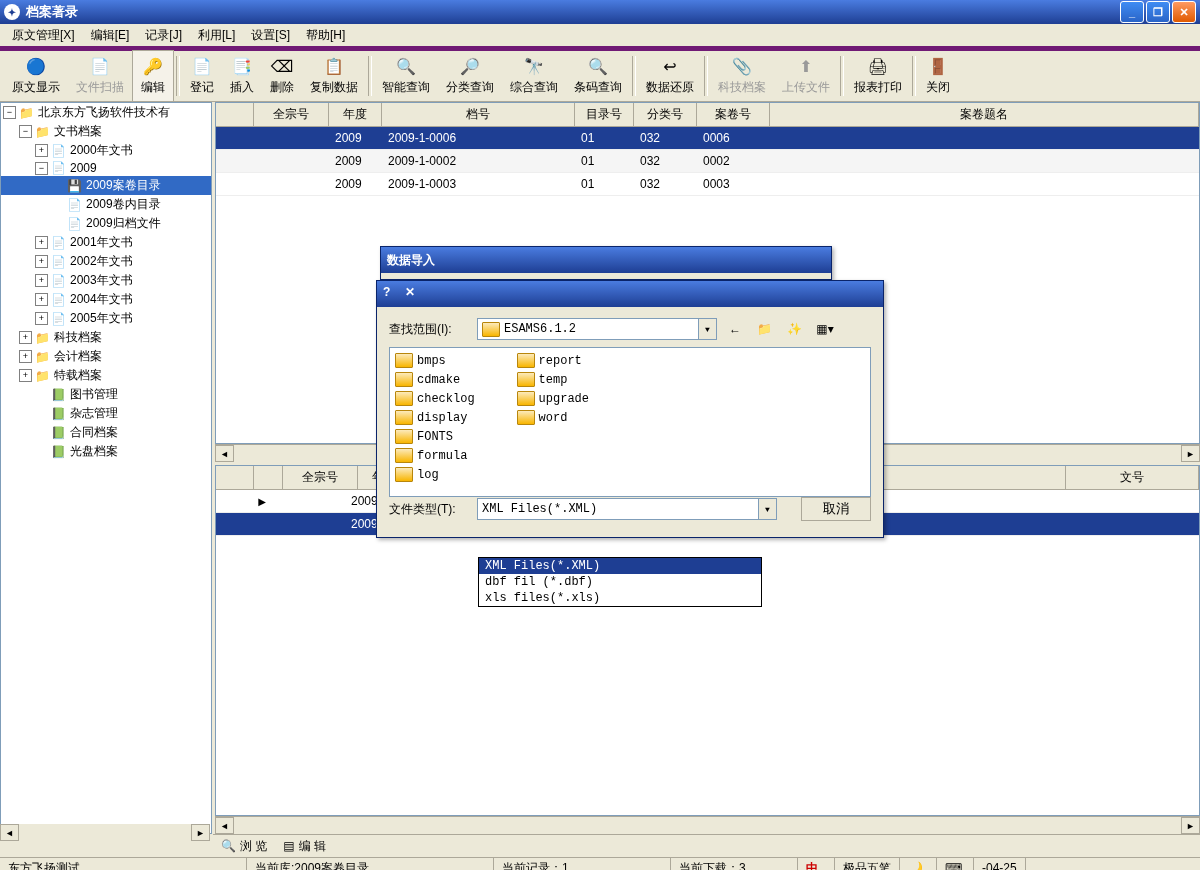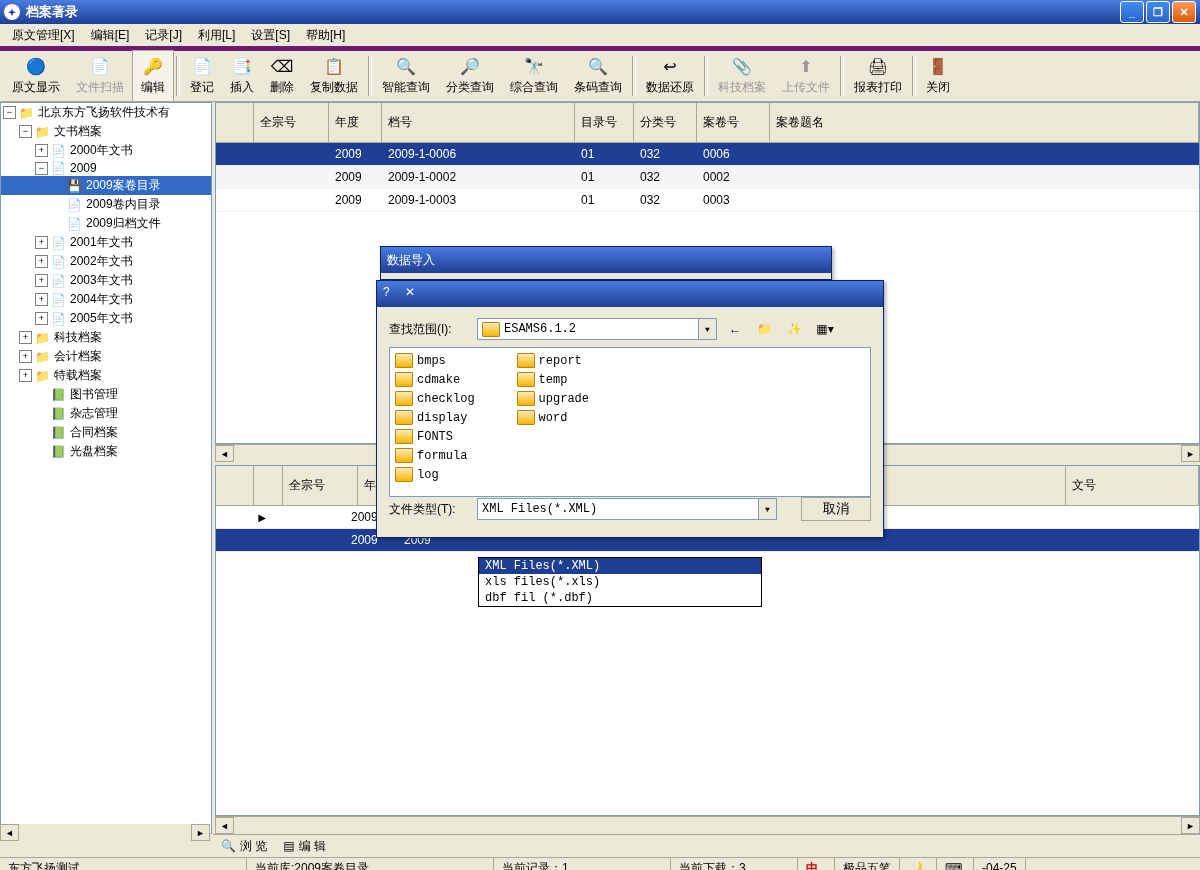--- a/index.html
+++ b/index.html
@@ -20,33 +20,33 @@
 .main-area{display:flex;height:calc(100% - 24px - 22px - 50px - 22px - 20px);background:#ece9d8}
 .tree-pane{width:210px;background:#fff;border:1px solid #7f9db9;overflow:auto;flex-shrink:0}
 .tree-node{display:flex;align-items:center;padding:1px 0;white-space:nowrap;cursor:pointer}
 .tree-node .exp{width:11px;height:11px;border:1px solid #808080;display:flex;align-items:center;justify-content:center;font-size:9px;line-height:1;margin-right:3px;background:#fff}
 .tree-node .noexp{width:13px;margin-right:3px}
 .tree-node .ticon{width:16px;height:14px;margin-right:3px;display:flex;align-items:center;justify-content:center;font-size:12px}
 .tree-node.selected{background:#316ac5;color:#fff}
 .right-pane{flex:1;display:flex;flex-direction:column;min-width:0}
 .grid{flex:1;background:#fff;border:1px solid #7f9db9;overflow:auto;position:relative}
 .grid-header{display:flex;background:#ece9d8;border-bottom:1px solid #aca899;position:sticky;top:0}
-.gh{padding:11px 6px;border-right:1px solid #aca899;}
+.gh{padding:3px 6px;border-right:1px solid #aca899;text-align:center}
 .grid-row{display:flex;border-bottom:1px solid #eee;height:22px;align-items:center}
 .grid-row .gc{padding:2px 6px;border-right:1px solid transparent}
 .grid-row.sel{background:#1e3e93;color:#fff}
 .grid-row.alt{background:#f5f5f5}
 .hscroll{height:17px;background:#ece9d8;border-top:1px solid #aca899;display:flex;align-items:center}
 .hscroll .arrow{width:17px;height:15px;background:#ece9d8;border:1px solid #aca899;display:flex;align-items:center;justify-content:center;font-size:9px}
 .bottom-tabs{height:22px;background:#ece9d8;border-top:1px solid #aca899;display:flex;align-items:center;padding:0 8px;gap:16px}
 .bottom-tabs .btab{display:flex;align-items:center;gap:4px;cursor:pointer}
 .status-bar{height:20px;background:#ece9d8;border-top:1px solid #aca899;display:flex;align-items:center;font-size:12px}
 .status-bar .sseg{padding:0 8px;border-right:1px solid #aca899;height:100%;display:flex;align-items:center}
 .dialog{position:absolute;background:#ece9d8;border:1px solid #0a246a;box-shadow:2px 2px 4px rgba(0,0,0,0.3)}
-.dialog .dtitle{height:26px;background:linear-gradient(#4a7ce0,#1e3e93);color:#fff;display:flex;align-items:center;padding:0 6px;font-weight:normal}
+.dialog .dtitle{height:26px;background:linear-gradient(#4a7ce0,#1e3e93);color:#fff;display:flex;align-items:center;padding:0 6px;font-weight:bold}
 .dialog1{left:380px;top:246px;width:450px;height:32px}
 .dialog2{left:376px;top:280px;width:506px}
 .d2-body{padding:10px 12px}
 .d2-row{display:flex;align-items:center;margin-bottom:6px;gap:6px}
 .d2-row label{width:82px}
 .combo{flex:1;height:20px;border:1px solid #7f9db9;background:#fff;display:flex;align-items:center;padding:0 4px;position:relative;font-family:"Courier New",monospace}
 .combo .arrow{position:absolute;right:0;top:0;width:17px;height:100%;background:#ece9d8;border-left:1px solid #7f9db9;display:flex;align-items:center;justify-content:center;font-size:8px}
 .icon-btn{width:22px;height:22px;display:flex;align-items:center;justify-content:center;border:1px solid transparent;cursor:pointer}
 .file-area{height:140px;border:1px solid #7f9db9;background:#fff;overflow:auto;padding:4px;display:flex;flex-direction:column;flex-wrap:wrap;align-content:flex-start;gap:2px 40px;font-family:"Courier New",monospace}
 .file-item{display:flex;align-items:center;gap:4px;cursor:pointer;padding:1px}
@@ -448,15 +448,15 @@
         <div class="arrow">▼</div>
       </div>
       <div style="width:12px"></div>
       <button class="btn">取消</button>
     </div>
   </div>
 </div>
 
 <div class="dropdown-open" style="left:478px;top:557px;width:282px">
   <div class="do-item sel">XML Files(*.XML)</div>
+  <div class="do-item">dbf fil (*.dbf)</div>
   <div class="do-item">xls files(*.xls)</div>
-  <div class="do-item">dbf fil (*.dbf)</div>
 </div>
 
 </body></html>

